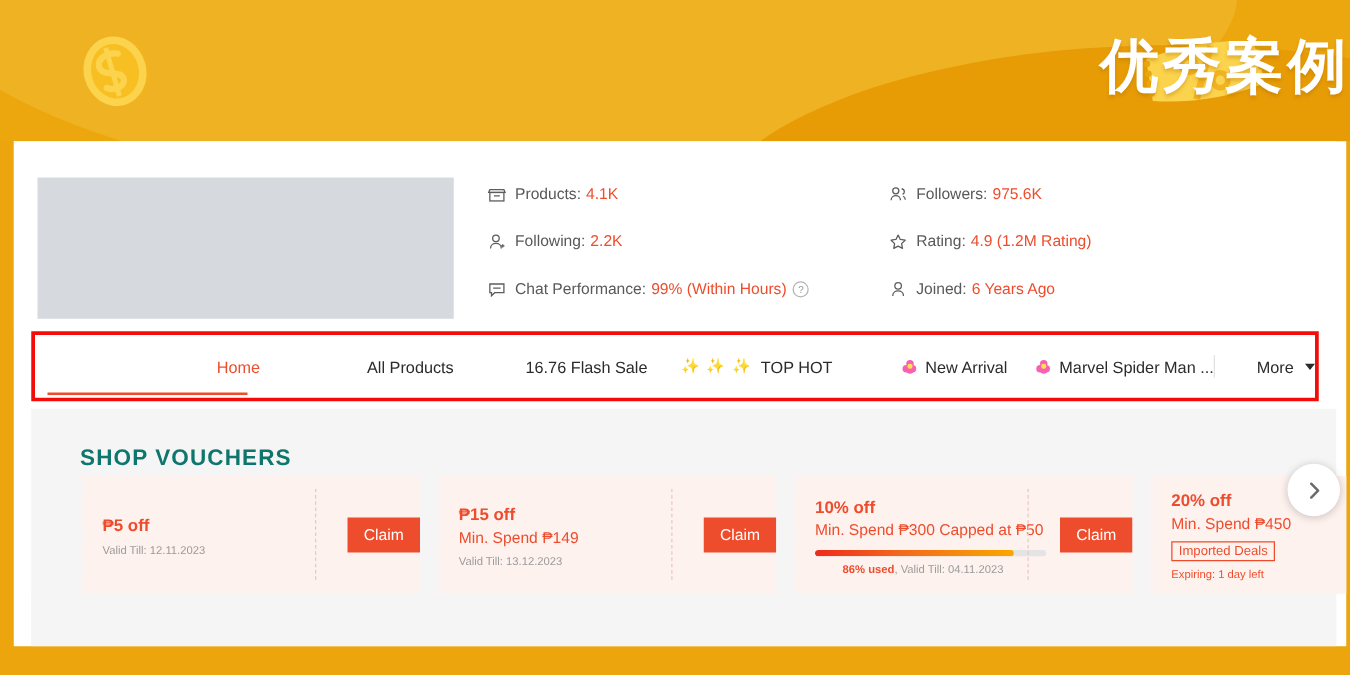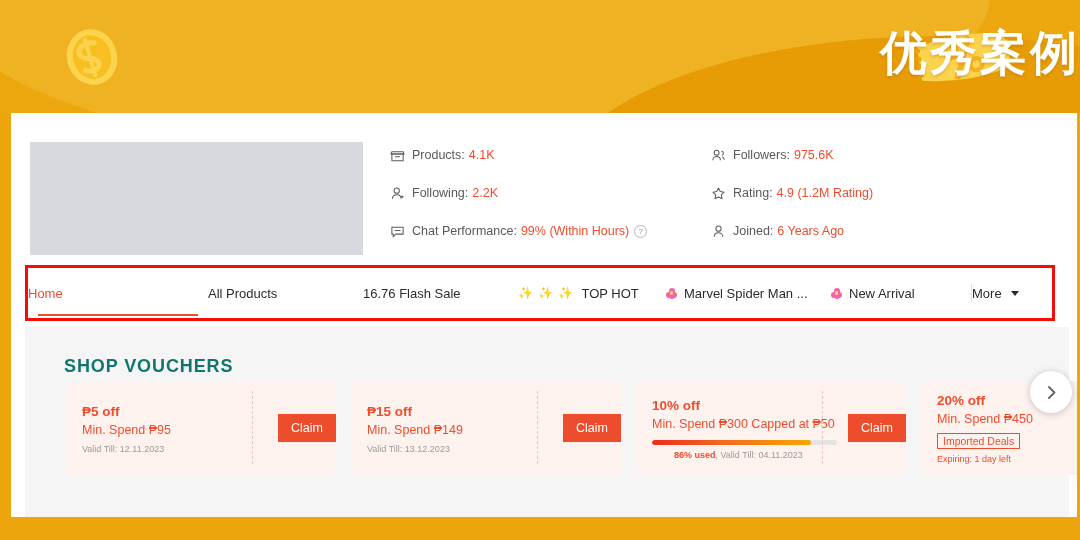--- a/index.html
+++ b/index.html
@@ -37,21 +37,21 @@
   .statrow .ic{width:22px;height:16px;flex:0 0 22px;display:flex;align-items:center;color:#5c5c5c;}
   .statrow .ic svg{display:block;}
   .statlabel{font-size:12.5px;color:#58595b;white-space:nowrap;}
   .statval{font-size:12.5px;color:#ee4d2d;margin-left:4px;white-space:nowrap;}
   .info-q{display:inline-block;margin-left:5px;width:11px;height:11px;border:1px solid #b5b5b5;border-radius:50%;
           font-size:8px;line-height:11px;text-align:center;color:#9a9a9a;vertical-align:1px;}
 
   
   .tabs-wrap{position:absolute;left:14px;top:152px;width:1030px;height:56px;border:3px solid #f40c08;box-sizing:border-box;}
   .tabs{position:absolute;left:0;top:0;right:0;bottom:0;background:#fff;display:flex;align-items:center;}
-  .tab{flex:0 0 auto;height:100%;display:flex;align-items:center;justify-content:flex-start;
+  .tab{flex:0 0 auto;height:100%;display:flex;align-items:center;justify-content:flex-end;
        font-size:13px;color:#2b2b2b;position:relative;white-space:nowrap;}
   .tab .tlabel{display:flex;align-items:center;gap:4px;}
   .tab.active{color:#ee4d2d;}
   .tab.active:after{content:"";position:absolute;left:10px;right:10px;bottom:2px;height:2px;background:#ee4d2d;}
   .sparkles{letter-spacing:1px;color:#f5b638;font-size:12px;margin-right:3px;}
   .flower{display:inline-block;width:11px;height:11px;position:relative;margin-right:3px;vertical-align:-1px;}
   .flower i{position:absolute;width:6px;height:6px;border-radius:50%;background:#f761b2;}
   .flower i:nth-child(1){left:2.5px;top:0;}
   .flower i:nth-child(2){left:0;top:4px;}
   .flower i:nth-child(3){left:5px;top:4px;}
@@ -226,43 +226,43 @@
           <span class="tlabel">16.76 Flash Sale</span>
         </div>
 
         <div class="tab" style="width:148px">
           <span class="tlabel">
             <span class="sparkles">✨ ✨ ✨</span>
             <span>TOP HOT</span>
           </span>
         </div>
 
+        <div class="tab" style="width:140px">
+          <span class="tlabel">
+            <span class="flower">
+                <i></i>
+                <i></i>
+                <i></i>
+                <i></i>
+                <b></b>
+              </span>
+            <span>New Arrival</span>
+          </span>
+        </div>
+
         <div class="tab" style="width:165px">
           <span class="tlabel">
             <span class="flower">
                 <i></i>
                 <i></i>
                 <i></i>
                 <i></i>
                 <b></b>
               </span>
             <span>Marvel Spider Man ...</span>
-          </span>
-        </div>
-
-        <div class="tab" style="width:140px">
-          <span class="tlabel">
-            <span class="flower">
-                <i></i>
-                <i></i>
-                <i></i>
-                <i></i>
-                <b></b>
-              </span>
-            <span>New Arrival</span>
           </span>
         </div>
 
         <div class="tab-divider"></div>
 
         <div class="tab" style="width:80px">
           <span class="tlabel">
             <span>More</span>
             <span class="caret"></span>
           </span>
@@ -271,21 +271,20 @@
     </div>
 
     <div class="vouchers">
       <div class="v-title">SHOP VOUCHERS</div>
 
       <div class="v-strip">
 
         <div class="voucher">
           <div class="v-body">
             <div class="v-amount">₱5 off</div>
-            <div class="v-spend">Min. Spend ₱95</div>
             <div class="v-meta">Valid Till: 12.11.2023</div>
           </div>
           <div class="v-right">
             <button class="claim">Claim</button>
           </div>
         </div>
 
         <div class="voucher">
           <div class="v-body">
             <div class="v-amount">₱15 off</div>

